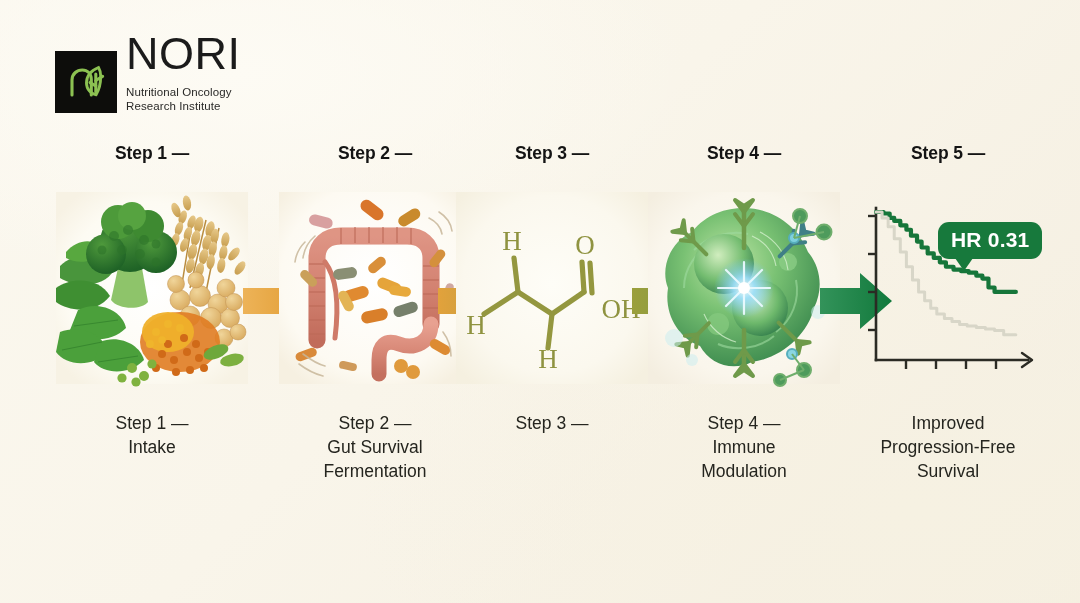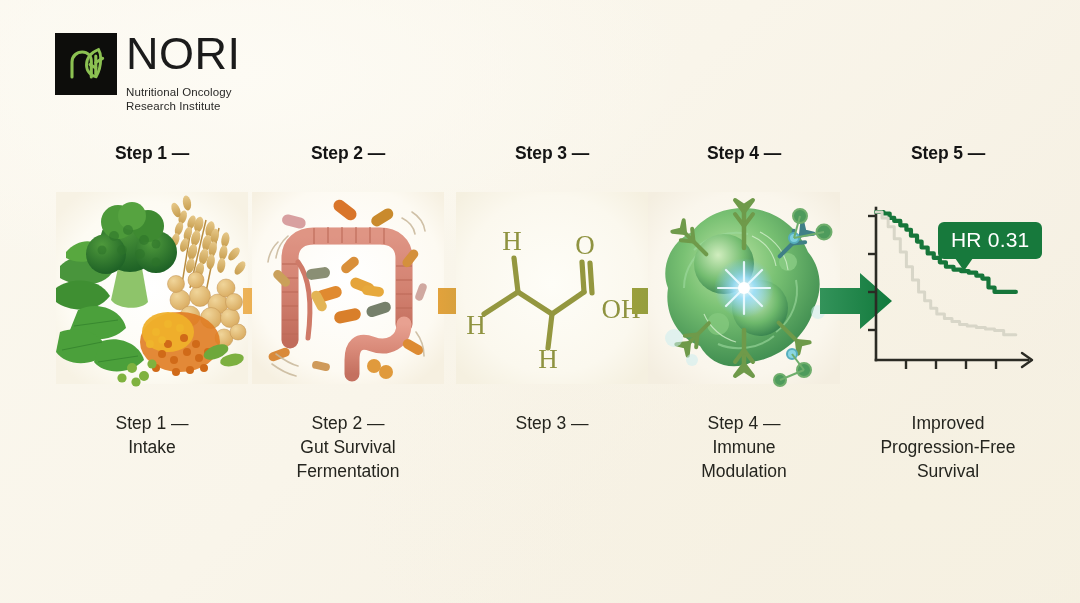--- a/index.html
+++ b/index.html
@@ -21,21 +21,21 @@
       radial-gradient(ellipse 80% 70% at 85% 85%, #f6f1e2 0%, rgba(246,241,226,0) 65%),
       linear-gradient(135deg, #fbf8ef 0%, #f9f5ea 45%, #f4eee0 100%);
   }
 
   
   #logo-block {
     position: absolute;
     left: 55px;
     top: 33px;
     display: flex;
-    align-items: flex-start;
+    align-items: flex-end;
   }
   #logo-mark {
     width: 62px;
     height: 62px;
     background: #0d0d0b;
     flex: 0 0 auto;
   }
   #logo-text {
     margin-left: 9px;
     padding-top: 1px;
@@ -293,21 +293,21 @@
       <defs>
           <linearGradient id="ar1" x1="0" y1="0" x2="1" y2="0">
         <stop offset="0%" stop-color="#edb358"></stop>
             <stop offset="100%" stop-color="#e09a2e"></stop>
       </linearGradient>
         </defs>
       <path d="M0 16 H40 V1 L72 29 L40 57 V42 H0 Z" fill="url(#ar1)"></path>
     </svg>
   </div>
 
-  <div class="col" style="left:252px;">
+  <div class="col" style="left:279px;">
     <div class="step-head">Step 2 —</div>
     <div class="panel">
       <svg width="192" height="192" viewBox="0 0 192 192">
         <defs>
           <radialGradient id="g2bg" cx="50%" cy="45%" r="65%">
             <stop offset="0%" stop-color="#ffffff"></stop>
               <stop offset="75%" stop-color="#fdfaf2"></stop>
               <stop offset="100%" stop-color="#f6f0e1"></stop>
           </radialGradient>
           <linearGradient id="colon" x1="0" y1="0" x2="0" y2="1">
@@ -654,22 +654,22 @@
         <path d="M170 161 L180 168 L170 175" fill="none" stroke="#2b2b24" stroke-width="2.4" stroke-linecap="round" stroke-linejoin="round"></path>
 
         <g id="km-curves">
             <path d="M24 20 H31.6 V21.47999999999999 H37.68 V25.920000000000016 H42.239999999999995 V28.879999999999995 H48.32 V33.31999999999999 H54.400000000000006 V37.75999999999999 H58.959999999999994 V43.68000000000001 H65.04 V49.599999999999994 H69.6 V55.519999999999996 H75.67999999999999 V61.44 H81.75999999999999 V65.88000000000001 H87.84 V70.32 H93.91999999999999 V74.76 H101.52 V77.72 H109.11999999999999 V79.2 H116.72 V80.68 H124.32 V83.64 H130.39999999999998 V86.6 H136.48000000000002 V95.48 H142.56 V99.92 H151.68 V99.92 H163.83999999999997 V99.92" fill="none" stroke="#16763a" stroke-width="4.2" stroke-linejoin="round" stroke-linecap="round"></path>
             <path d="M24 20 H30.08 V25.920000000000016 H36.16 V34.79999999999998 H42.239999999999995 V46.64 H48.32 V59.96000000000001 H54.400000000000006 V74.76 H60.48 V88.08 H66.56 V99.92 H72.64 V108.8 H78.72 V116.2 H84.80000000000001 V122.12 H92.4 V126.56 H100 V129.51999999999998 H107.60000000000001 V132.48000000000002 H115.2 V133.96 H124.32 V135.44 H133.44 V136.92000000000002 H142.56 V138.4 H151.68 V142.84 H163.83999999999997 V142.84" fill="none" stroke="#d8d6c8" stroke-width="3" stroke-linejoin="round" stroke-linecap="round"></path>
           </g>
       </svg>
 
       <div style="position:absolute; left:86px; top:30px;">
         <div style="position:relative;">
-          <div style="background:#17793c; color:#ffffff; font-size:21px; font-weight:normal;
-                      padding:6px 13px 7px; border-radius:6px; letter-spacing:0.2px; white-space:nowrap;">HR 0.31</div>
+          <div style="background:#17793c; color:#ffffff; font-size:21px; font-weight:bold;
+                      padding:6px 13px 7px; border-radius:11px; letter-spacing:0.2px; white-space:nowrap;">HR 0.31</div>
           <div style="position:absolute; left:17px; bottom:-12px; width:0; height:0;
                       border-left:9px solid transparent; border-right:9px solid transparent;
                       border-top:13px solid #17793c;"></div>
         </div>
       </div>
     </div>
     <div class="caption">
       <div>Improved</div>
       <div>Progression-Free</div>
       <div>Survival</div>

